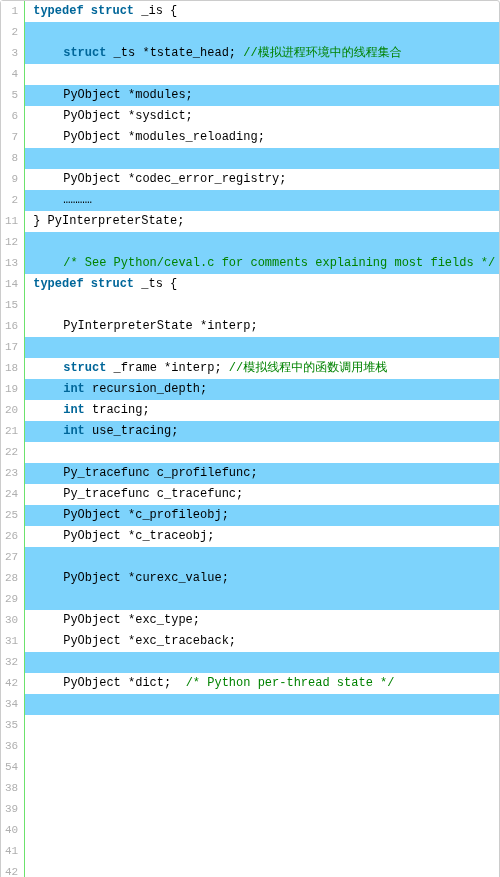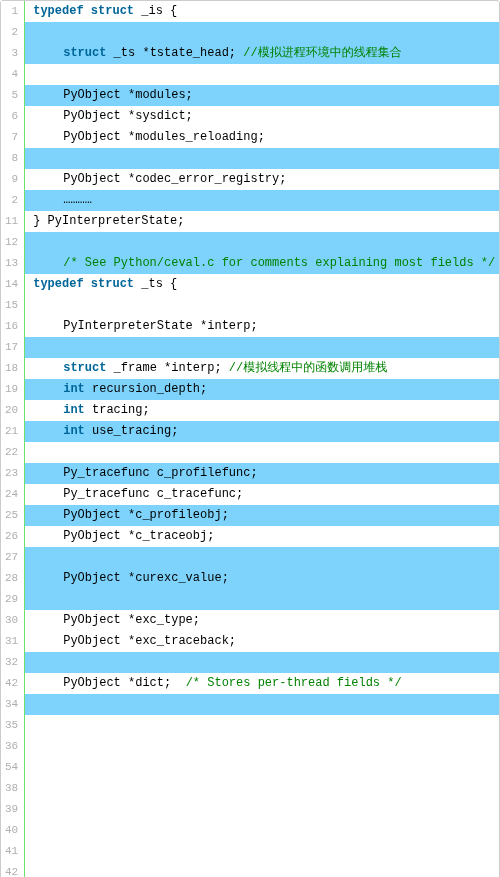--- a/index.html
+++ b/index.html
@@ -119,16 +119,16 @@
       <div class="line alt i1"><span>Py_tracefunc c_profilefunc;</span></div>
       <div class="line i1"><span>Py_tracefunc c_tracefunc;</span></div>
       <div class="line alt i1"><span>PyObject *c_profileobj;</span></div>
       <div class="line i1"><span>PyObject *c_traceobj;</span></div>
       <div class="line alt">&nbsp;</div>
       <div class="line alt i1"><span>PyObject *curexc_value;</span></div>
       <div class="line alt">&nbsp;</div>
       <div class="line i1"><span>PyObject *exc_type;</span></div>
       <div class="line i1"><span>PyObject *exc_traceback;</span></div>
       <div class="line alt">&nbsp;</div>
-      <div class="line i1"><span>PyObject *dict;  </span><span class="cm">/* Stores per-thread fields */</span></div>
+      <div class="line i1"><span>PyObject *dict;  </span><span class="cm">/* Python per-thread state */</span></div>
       <div class="line alt">&nbsp;</div>
     </div>
 </div>
 
 </body></html>

